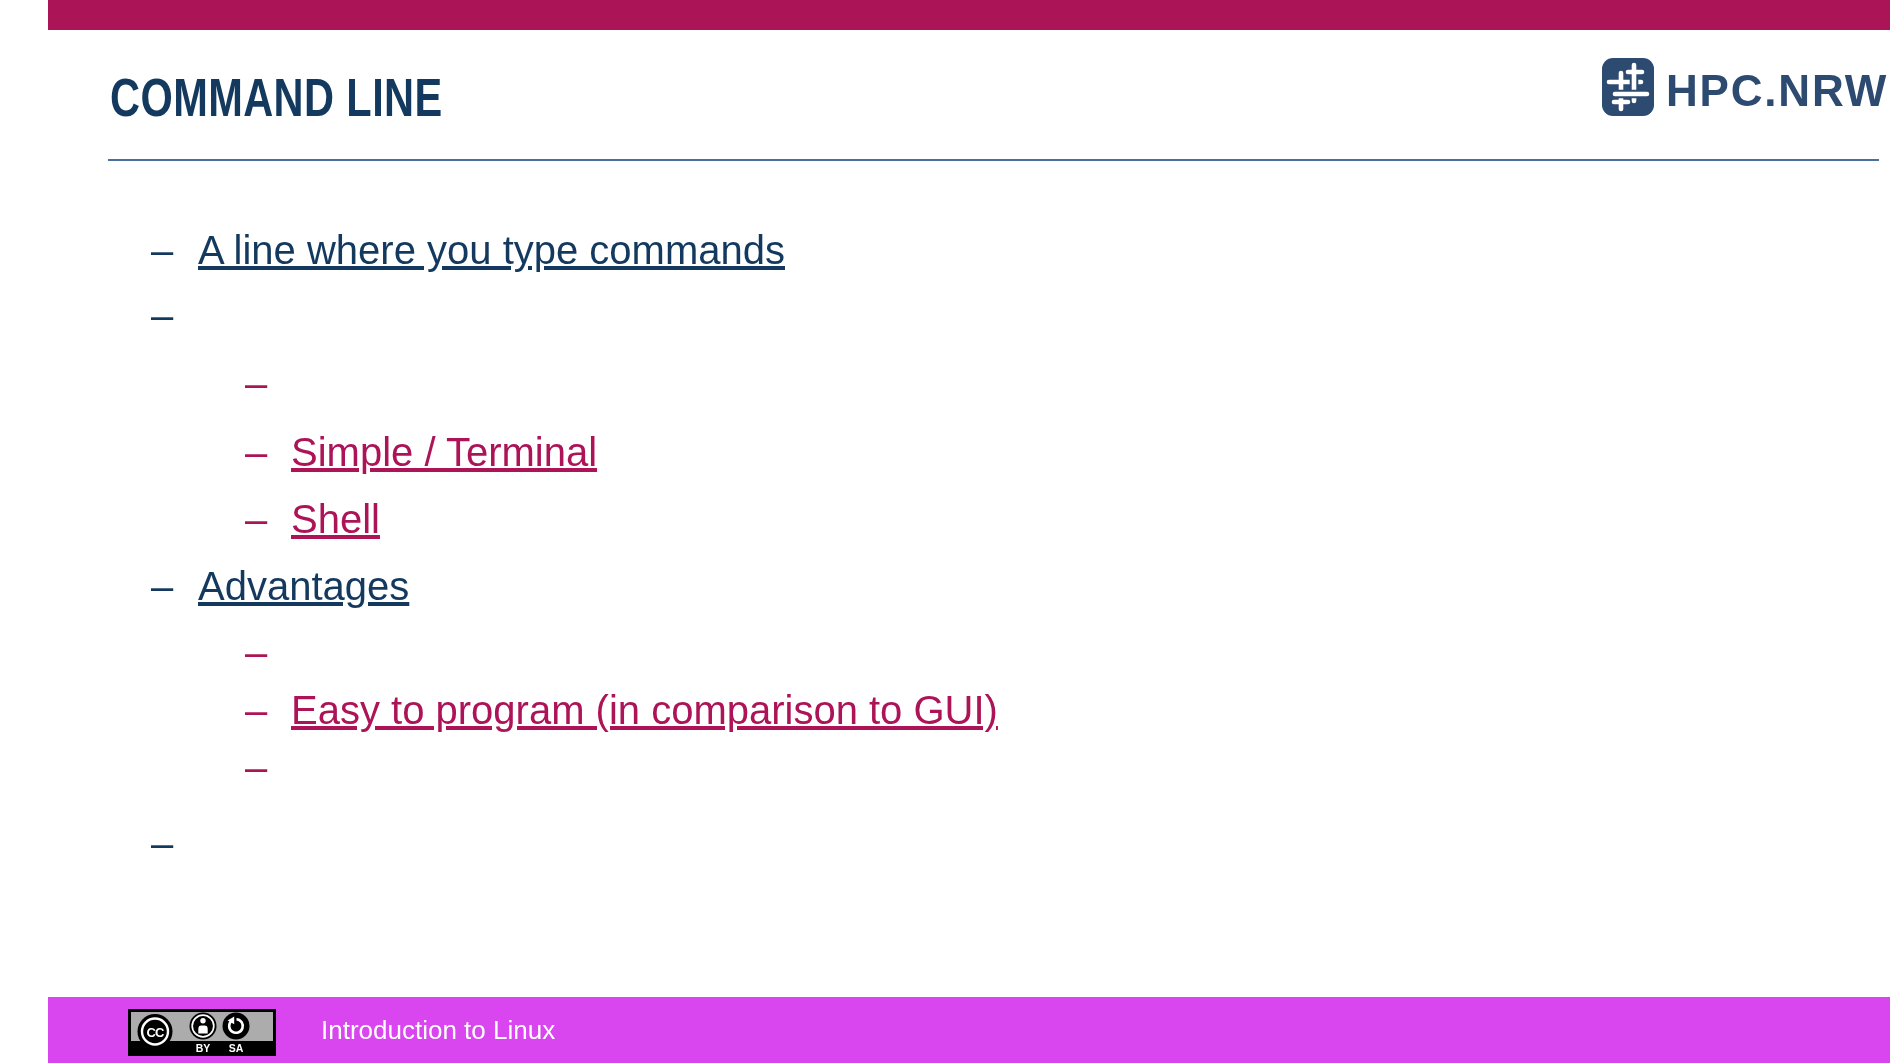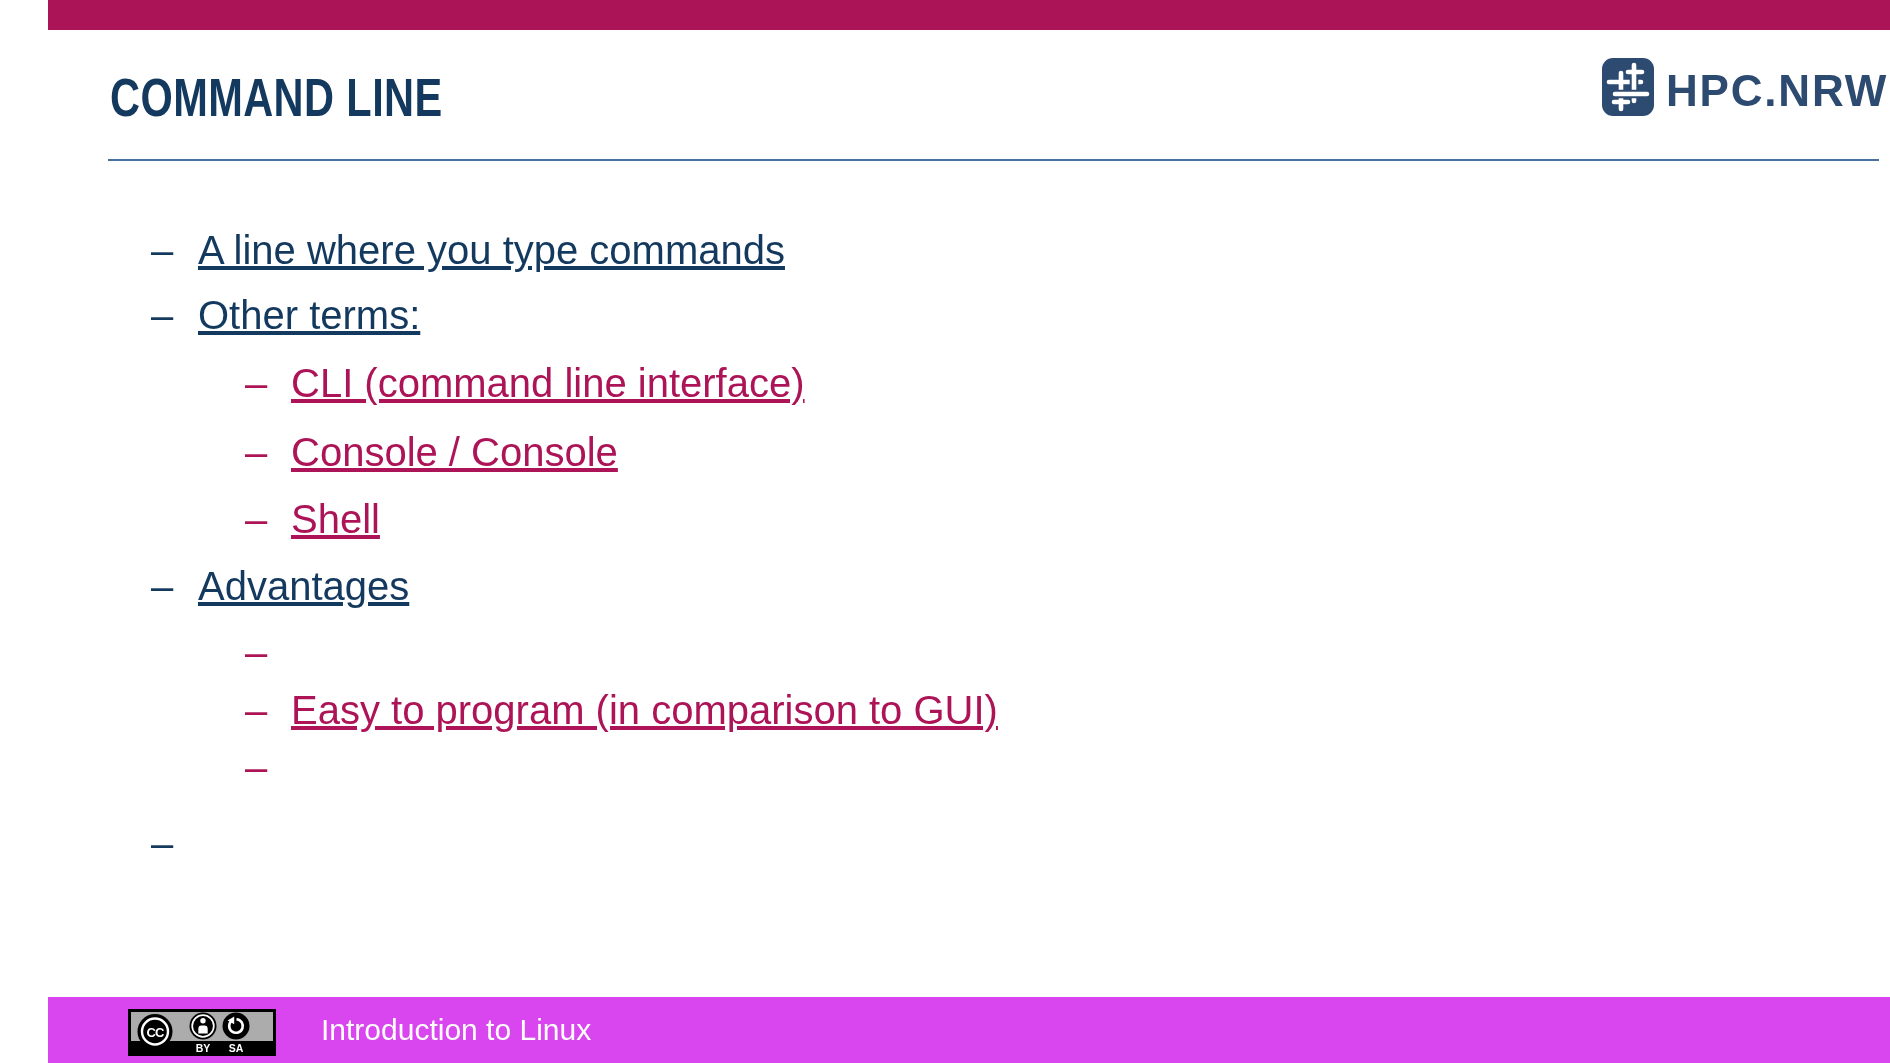--- a/index.html
+++ b/index.html
@@ -46,21 +46,21 @@
   .navy{color:#14395F;}
   .crimson{color:#AD1457;}
   .footer{
     position:absolute;left:0;bottom:0;width:100%;height:66px;
     background:#d946ef;
   }
   .cc-badge{position:absolute;left:80px;top:12px;width:148px;height:47px;display:block;}
   .footer-title{
     position:absolute;left:273px;top:0;height:66px;
     display:flex;align-items:center;
-    color:#ffffff;font-size:30px;
+    color:#ffffff;font-size:26px;
   }
 </style>
 </head>
 <body>
 
 <div class="slide">
 
   <div class="topbar"></div>
 
   <div class="page-title">COMMAND LINE</div>
@@ -84,29 +84,27 @@
 
   <div class="divider"></div>
 
   <div class="content">
     <div class="row lvl1 navy" style="margin-top:0">
         <span class="dash">–</span>
         <span class="txt">A line where you type commands</span>
       </div>
     <div class="row lvl1 navy" style="margin-top:17px">
         <span class="dash">–</span>
-        <span class="txt">Other terms:</span>
       </div>
     <div class="row lvl2 crimson" style="margin-top:20px">
         <span class="dash">–</span>
-        <span class="txt">CLI (command line interface)</span>
       </div>
     <div class="row lvl2 crimson" style="margin-top:21px">
         <span class="dash">–</span>
-        <span class="txt">Console / Console</span>
+        <span class="txt">Simple / Terminal</span>
       </div>
     <div class="row lvl2 crimson" style="margin-top:19px">
         <span class="dash">–</span>
         <span class="txt">Shell</span>
       </div>
     <div class="row lvl1 navy" style="margin-top:19px">
         <span class="dash">–</span>
         <span class="txt">Advantages</span>
       </div>
     <div class="row lvl2 crimson" style="margin-top:18px">

